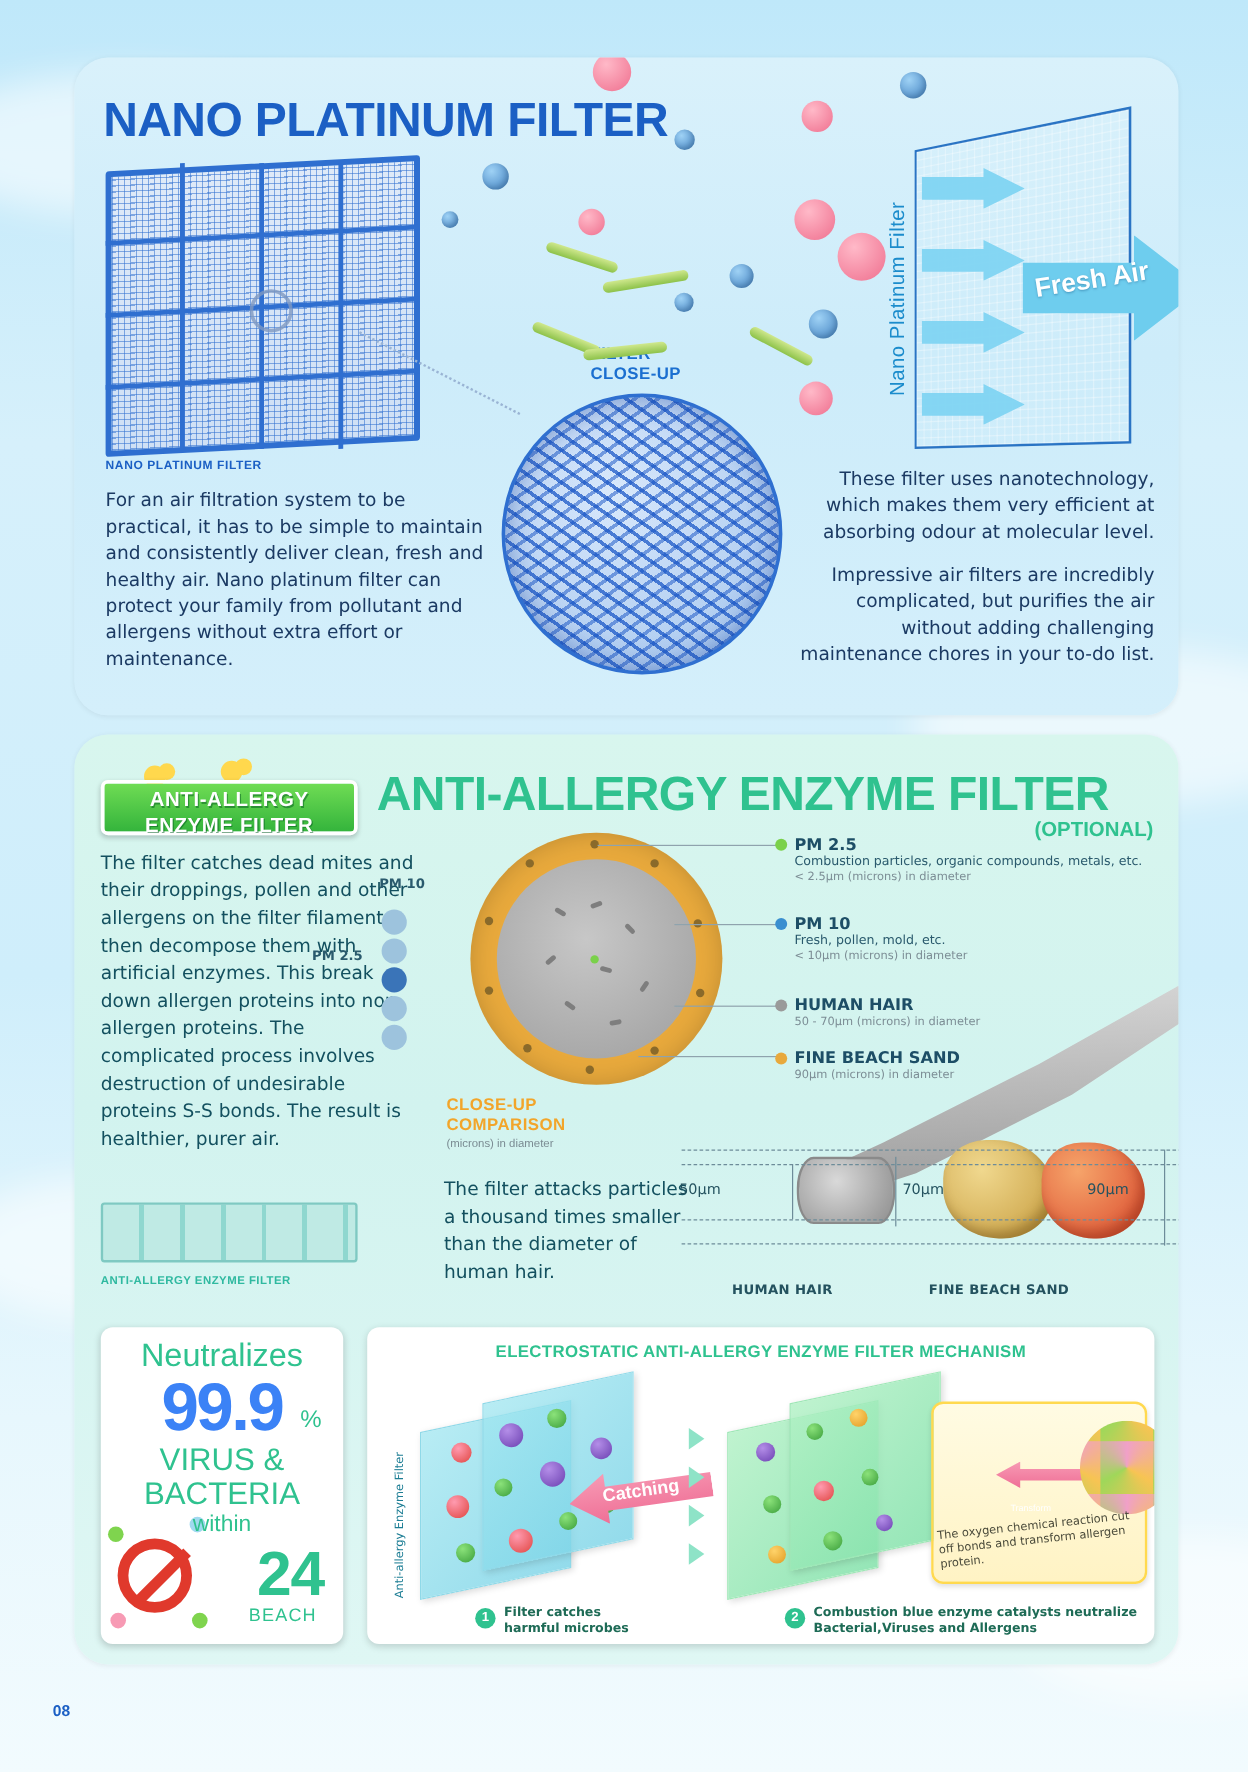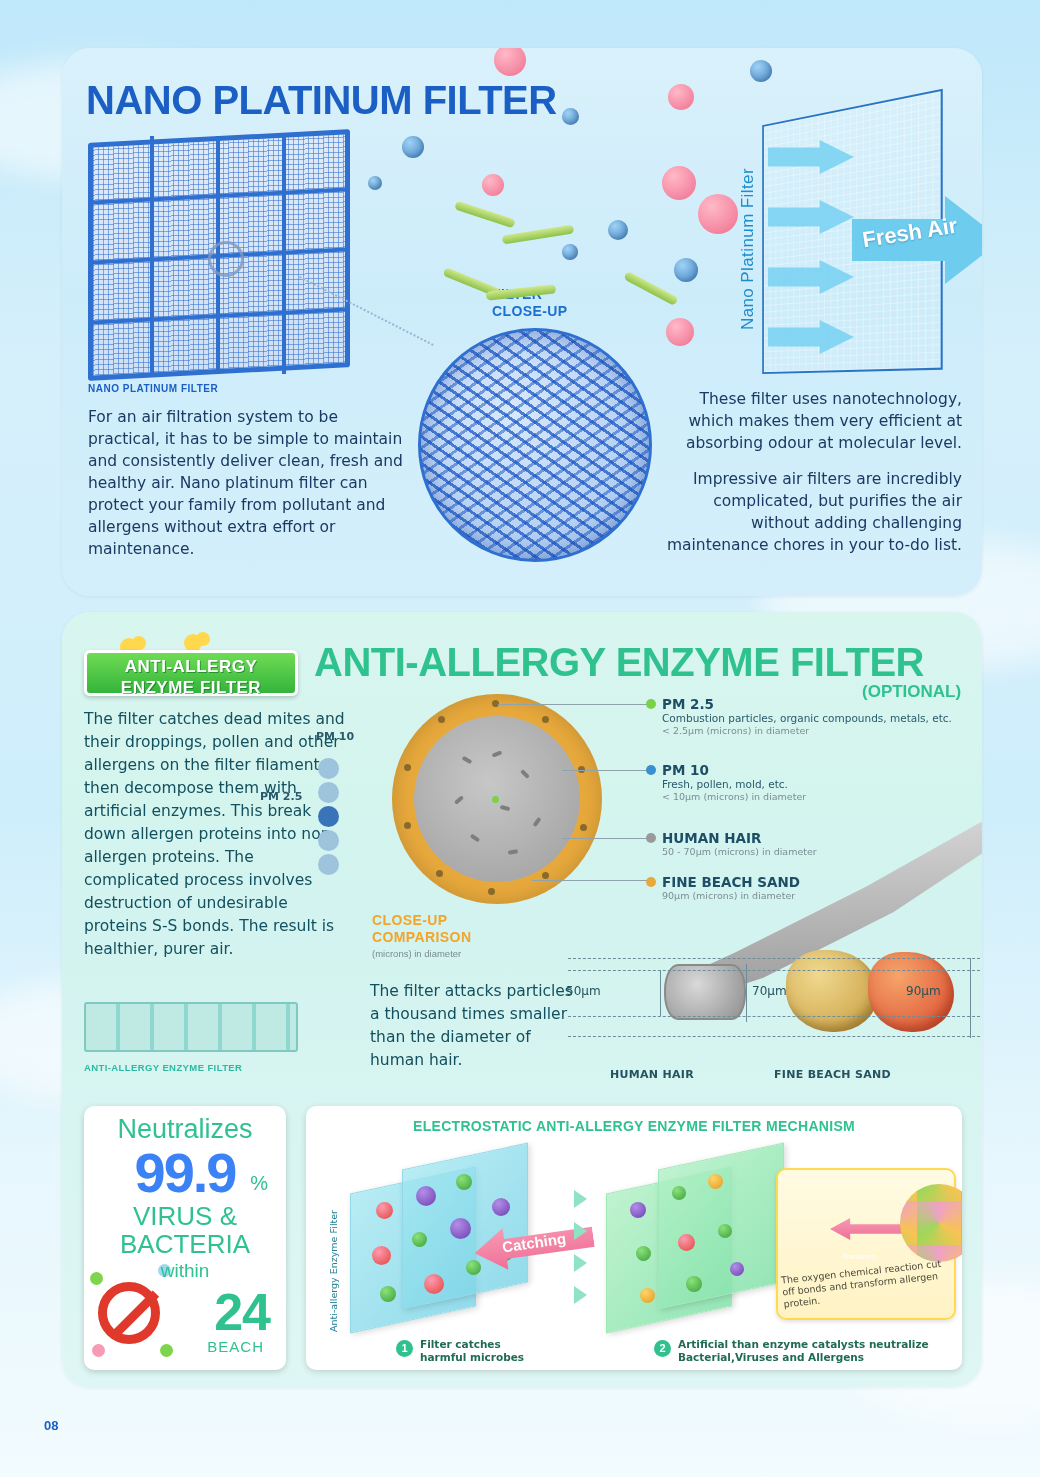--- a/index.html
+++ b/index.html
@@ -924,20 +924,20 @@
       <div class="protein-ring"></div>
       <div class="callout-text">The oxygen chemical reaction cut off bonds and transform allergen protein.</div>
 
       <div class="step-num" style="left:90px; top:234px;">1</div>
       <div class="step-text" style="left:114px; top:232px;">
         <span>Filter catches</span><br>
         <span>harmful microbes</span>
       </div>
       <div class="step-num" style="left:348px; top:234px;">2</div>
       <div class="step-text" style="left:372px; top:232px;">
-        <span>Artificial than enzyme catalysts neutralize</span><br>
+        <span>Combustion blue enzyme catalysts neutralize</span><br>
         <span>Bacterial,Viruses and Allergens</span>
       </div>
     </div>
   </div>
 
   <div class="page-number">08</div>
 </div>
 
 </body></html>

